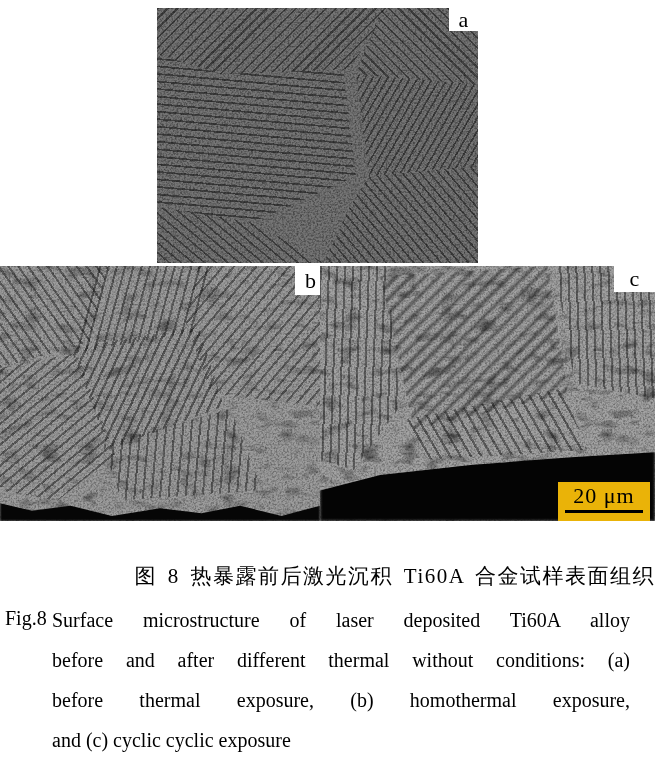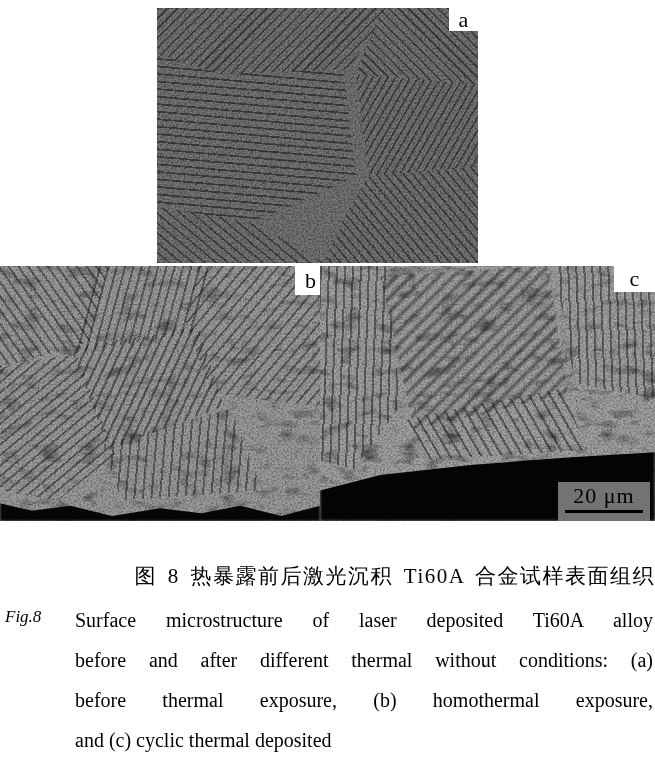--- a/index.html
+++ b/index.html
@@ -60,31 +60,31 @@
           clip-path:polygon(0 88%,18% 82%,45% 78%,75% 75%,100% 73%,100% 101%,0 101%);}
 
   
   .plabel{position:absolute;background:#ffffff;color:#000;display:flex;align-items:center;
           justify-content:center;font-size:22px;line-height:1;}
   #label-a{left:292px;top:0;width:29px;height:23px;}
   #label-b{left:295px;top:0;width:31px;height:29px;}
   #label-c{left:294px;top:0;width:41px;height:26px;}
 
   
-  #scalebox{position:absolute;left:238px;top:216px;width:92px;height:39px;background:#737373;
+  #scalebox{position:absolute;left:238px;top:216px;width:92px;height:39px;background:#eab308;
             display:flex;flex-direction:column;align-items:center;justify-content:flex-start;}
   #scaletext{font-size:22px;line-height:26px;color:#000;margin-top:1px;letter-spacing:1px;}
   #scaleline{width:78px;height:2.5px;background:#000;margin-top:1px;}
 
   
   #cap-zh{position:absolute;left:0;top:562px;width:655px;text-align:right;color:#000;
           font-size:21px;letter-spacing:1.5px;word-spacing:4px;}
   #cap-en{position:absolute;left:5px;top:607px;width:648px;color:#000;font-size:20px;}
-  #fig-no{position:absolute;left:0;top:0;font-size:17px;font-style:italic;}
-  .en-lines{margin-left:70px;width:578px;}
+  #fig-no{position:absolute;left:0;top:0;font-size:20px;}
+  .en-lines{margin-left:47px;width:578px;}
   .en-line{height:40px;line-height:27px;text-align:justify;text-align-last:justify;}
   .en-line.last{text-align-last:left;}
 </style>
 </head>
 <body>
 
 <svg width="0" height="0" style="position:absolute" aria-hidden="true">
   <defs>
     <filter id="speck" x="0" y="0" width="100%" height="100%">
       <feTurbulence type="fractalNoise" baseFrequency="0.55" numOctaves="2" seed="7" result="t"></feTurbulence>
@@ -148,17 +148,17 @@
   </div>
 
   <div id="cap-zh">图 8  热暴露前后激光沉积 Ti60A 合金试样表面组织</div>
 
   <div id="cap-en">
     <span id="fig-no">Fig.8</span>
     <div class="en-lines">
       <div class="en-line">Surface microstructure of laser deposited Ti60A alloy</div>
       <div class="en-line">before and after different thermal without conditions: (a)</div>
       <div class="en-line">before thermal exposure, (b) homothermal exposure,</div>
-      <div class="en-line last">and (c) cyclic thermal deposited</div>
+      <div class="en-line last">and (c) cyclic cyclic exposure</div>
     </div>
   </div>
 
 </div>
 
 </body></html>

